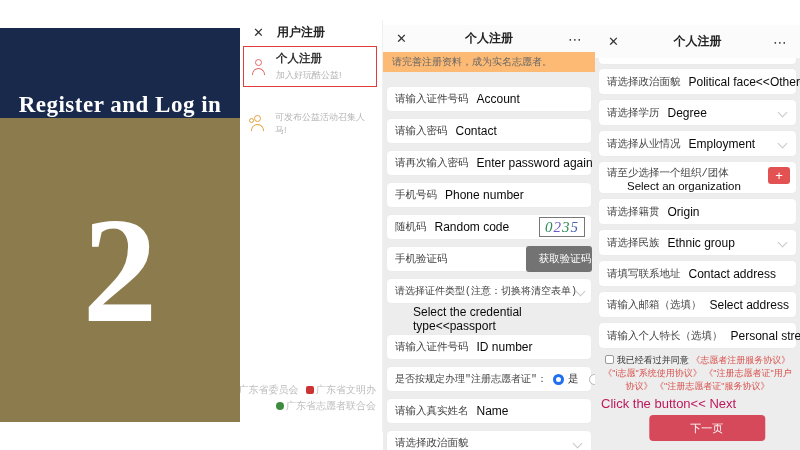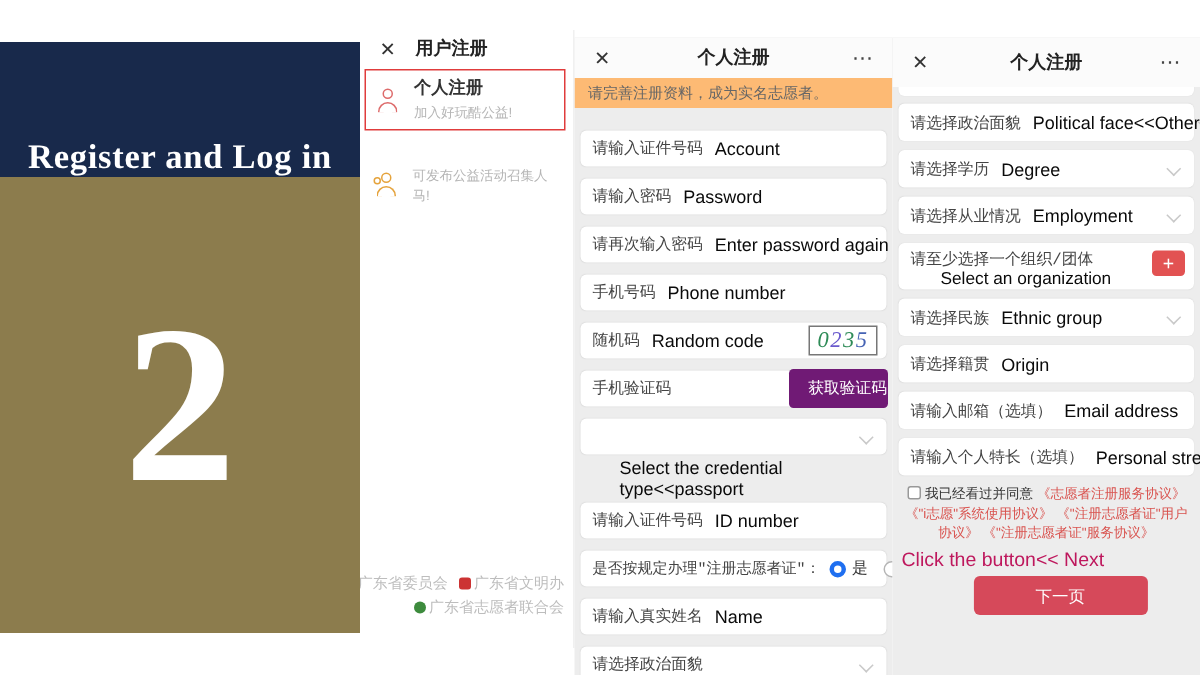--- a/index.html
+++ b/index.html
@@ -50,21 +50,21 @@
   .card { position:relative; background:#fff; border-radius:4px; display:flex; align-items:center; padding:0 8px; box-shadow:0 0 1px rgba(0,0,0,.08); }
   .zh { font-size:10.5px; color:#444; white-space:nowrap;font-family:Liberation Mono, monospace; }
   .en { font-size:12px; color:#0a0a0a; margin-left:8px; white-space:nowrap; }
   .ann-line { font-size:12px; color:#0a0a0a; padding-left:26px; }
 
   
   #screen2 .card { height:24px; margin-bottom:8px; }
   #screen2 .rows { padding-top:15px; }
   .captcha-box { position:absolute; right:6px; top:2px; width:46px; height:20px; border:1px solid #777; background:#fff; display:flex; align-items:center; justify-content:center; font-family:"Liberation Serif","DejaVu Serif",serif; font-style:italic; font-size:15px; letter-spacing:1px; }
   .cd0{color:#2e8b57;} .cd1{color:#6a5acd;} .cd2{color:#2e8b57;} .cd3{color:#4663b4;}
-  .getcode-btn { position:absolute; right:-1px; top:-1px; width:66px; height:26px; background:#701a75; color:#fff; font-size:10.5px; border:none; border-radius:3px; display:flex; align-items:center; justify-content:center;padding-left:12px; }
+  .getcode-btn { position:absolute; right:-1px; top:-1px; width:66px; height:26px; background:#737373; color:#fff; font-size:10.5px; border:none; border-radius:3px; display:flex; align-items:center; justify-content:center;padding-left:12px; }
   .overlay-en { position:absolute; left:58px; top:5px; z-index:2; pointer-events:none; }
   .cred-wrap { margin-bottom:2px !important; }
   .radio { width:11px; height:11px; border-radius:50%; flex:none; }
   .radio.on { background:#fff; border:3.5px solid #1f6ff0; }
   .radio.off { background:#fff; border:1px solid #b5b5b5; }
   .radio-lab { font-size:10.5px; color:#333; margin:0 10px 0 4px; }
 
   
   #screen3 .ph-header { height:33px; }
   #screen3 .rows { padding-top:0; }
@@ -137,21 +137,21 @@
       <span class="ph-menu">⋯</span>
     </div>
     <div class="hintbar">请完善注册资料，成为实名志愿者。</div>
     <div class="rows">
       <div class="card">
         <span class="zh">请输入证件号码</span>
         <span class="en">Account</span>
       </div>
       <div class="card">
         <span class="zh">请输入密码</span>
-        <span class="en">Password</span>
+        <span class="en">Contact</span>
       </div>
       <div class="card">
         <span class="zh">请再次输入密码</span>
         <span class="en">Enter password again</span>
       </div>
       <div class="card">
         <span class="zh">手机号码</span>
         <span class="en">Phone number</span>
       </div>
       <div class="card">
@@ -162,20 +162,21 @@
             <span class="cd1">2</span>
             <span class="cd2">3</span>
             <span class="cd3">5</span>
           </span>
       </div>
       <div class="card">
         <span class="zh">手机验证码</span>
         <button class="getcode-btn">获取验证码</button>
       </div>
       <div class="card cred-wrap">
+        <span class="zh" style="font-size:10px;">请选择证件类型(注意：切换将清空表单)</span>
         <span class="chev"></span>
       </div>
       <div class="ann-line" style="margin-bottom:2px;">Select the credential type&lt;&lt;passport</div>
       <div class="card">
         <span class="zh">请输入证件号码</span>
         <span class="en">ID number</span>
       </div>
       <div class="card">
         <span class="zh" style="font-size:10px;">是否按规定办理"注册志愿者证"：</span>
         <span class="radio on" style="margin-left:6px;"></span>
@@ -217,31 +218,35 @@
         <span class="zh">请选择从业情况</span>
         <span class="en">Employment</span>
         <span class="chev"></span>
       </div>
       <div class="card tall">
         <span class="zh">请至少选择一个组织/团体</span>
         <button class="plus-btn">+</button>
         <span class="org-ann">Select an organization</span>
       </div>
       <div class="card">
+        <span class="zh">请选择籍贯</span>
+        <span class="en">Origin</span>
+      </div>
+      <div class="card">
         <span class="zh">请选择民族</span>
         <span class="en">Ethnic group</span>
         <span class="chev"></span>
       </div>
       <div class="card">
-        <span class="zh">请选择籍贯</span>
-        <span class="en">Origin</span>
+        <span class="zh">请填写联系地址</span>
+        <span class="en">Contact address</span>
       </div>
       <div class="card">
         <span class="zh">请输入邮箱（选填）</span>
-        <span class="en">Email address</span>
+        <span class="en">Select address</span>
       </div>
       <div class="card">
         <span class="zh">请输入个人特长（选填）</span>
         <span class="en">Personal strengths</span>
       </div>
       <div class="agree">
         <span class="cbx"></span><span>我已经看过并同意 </span><span class="links">《志愿者注册服务协议》 《"i志愿"系统使用协议》 《"注册志愿者证"用户协议》 《"注册志愿者证"服务协议》</span>
       </div>
       <div class="next-note">Click the button&lt;&lt; Next</div>
       <div class="next-wrap">

